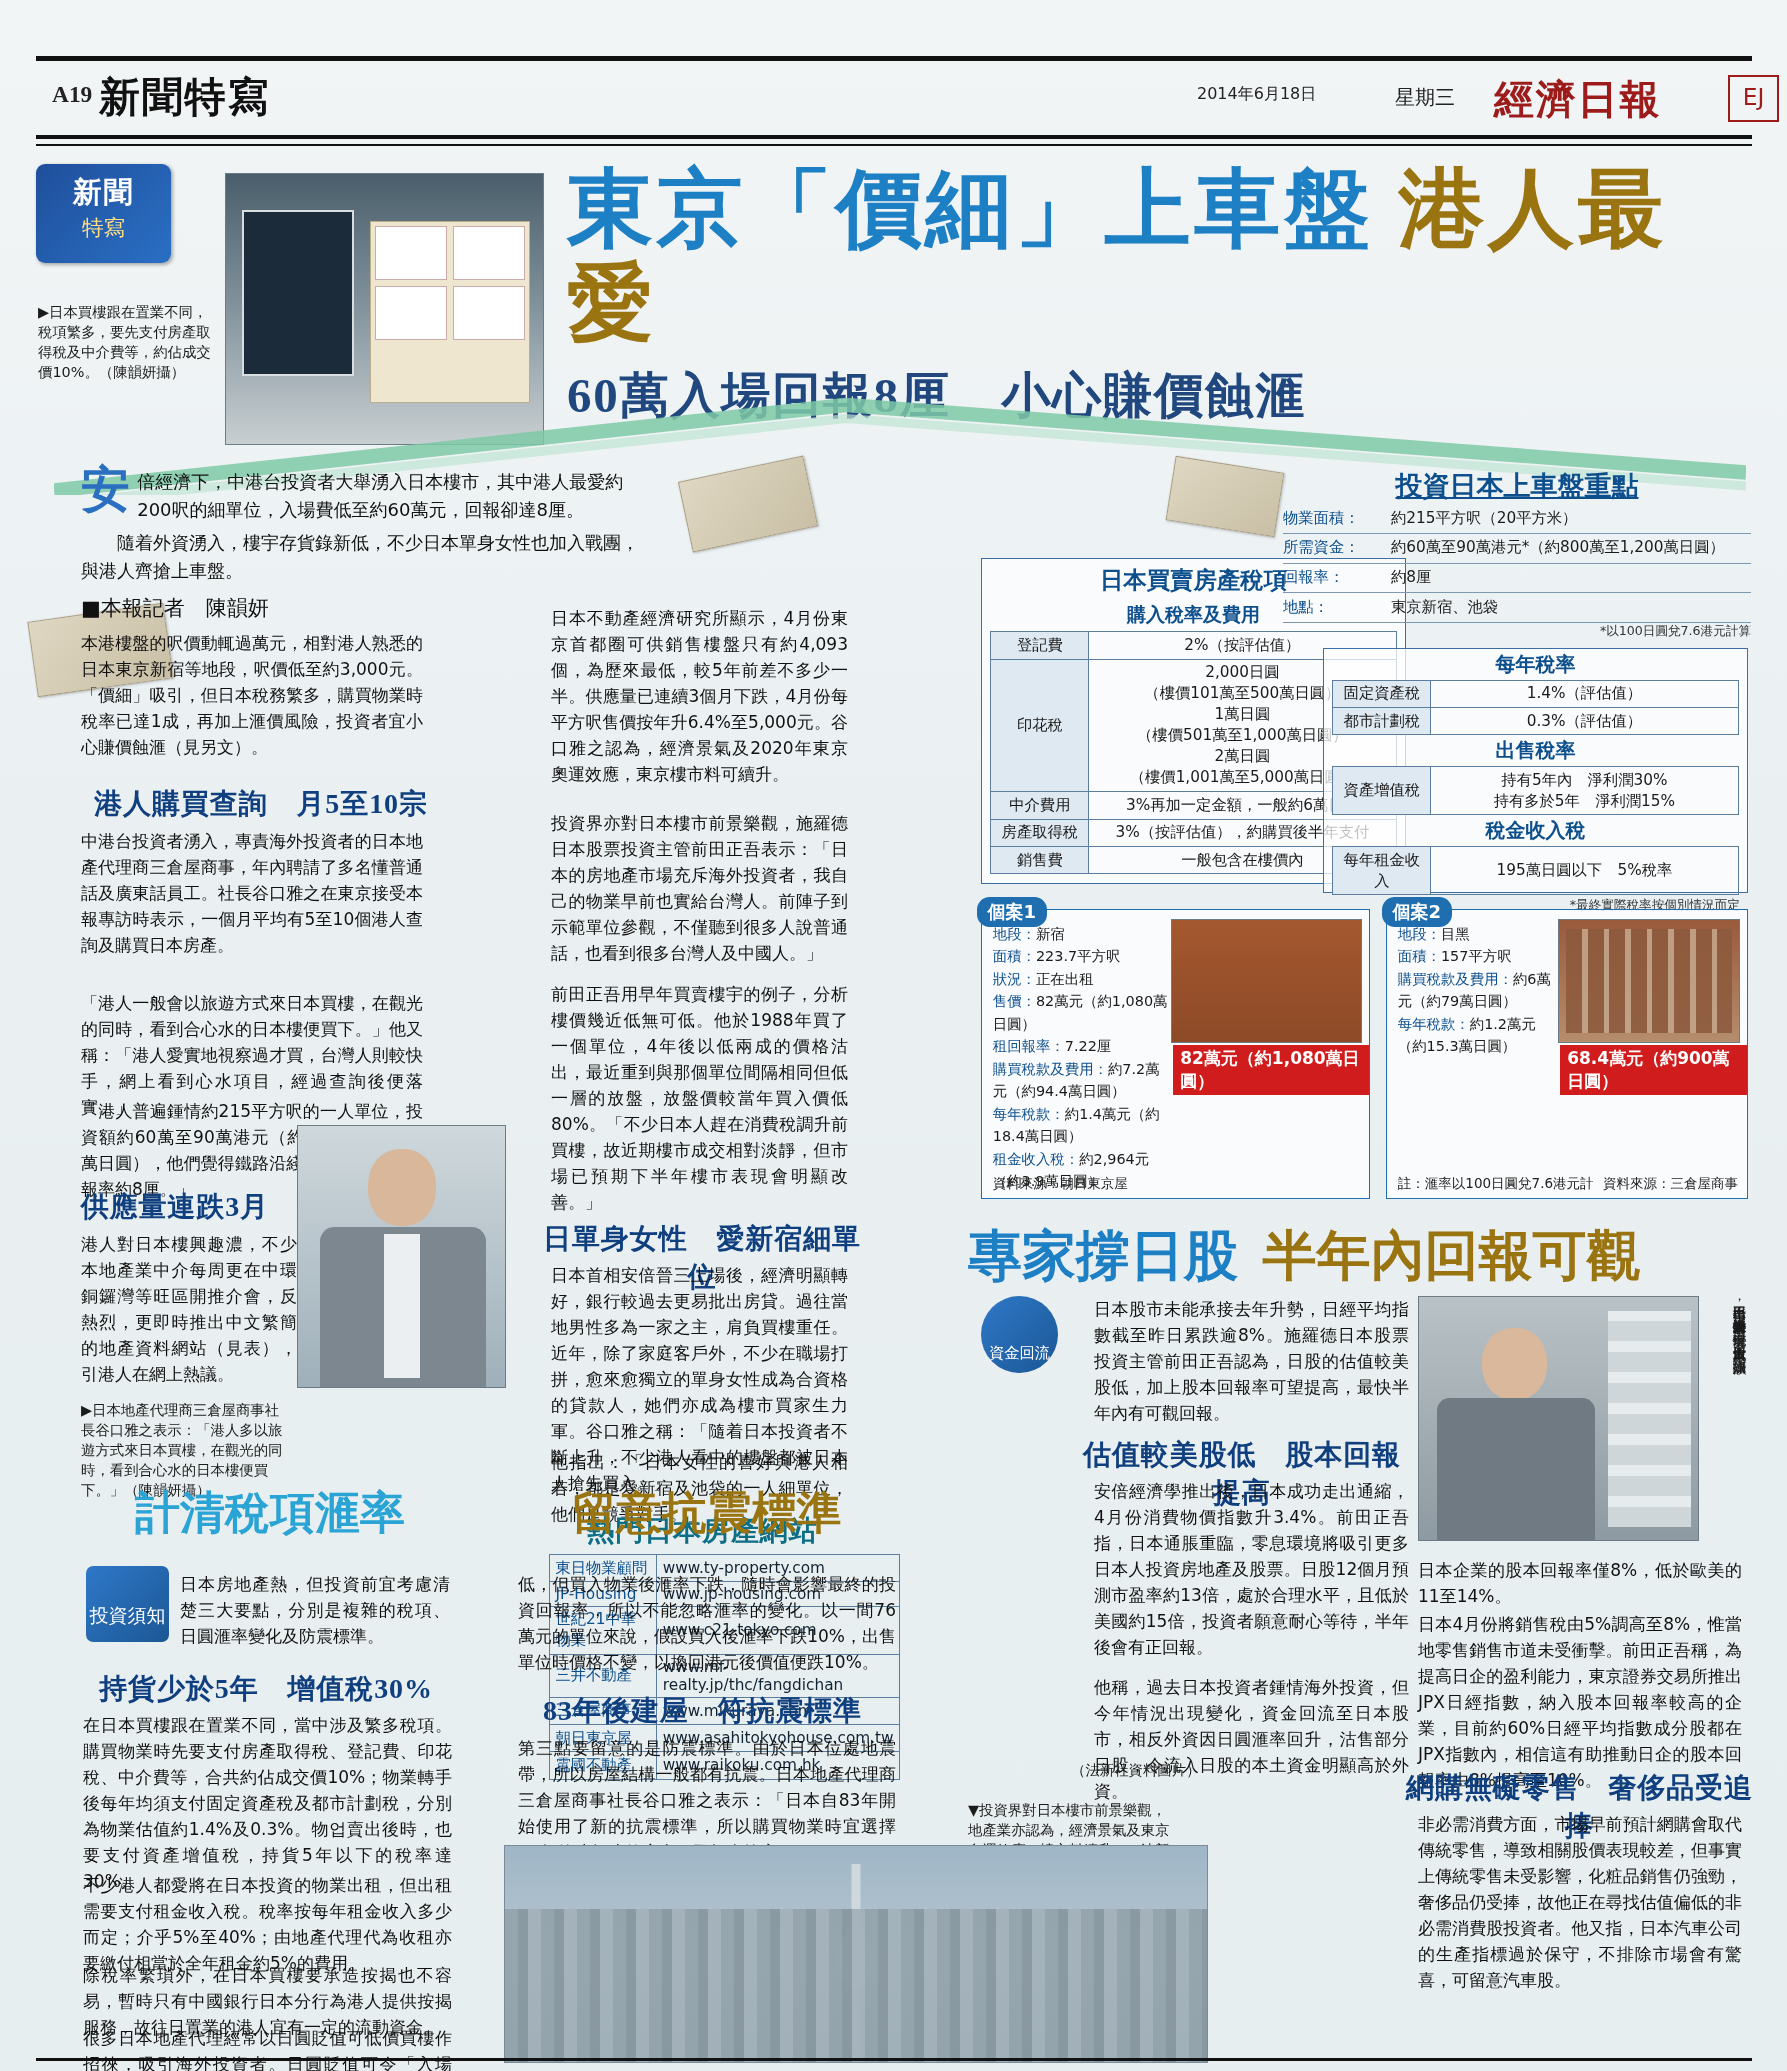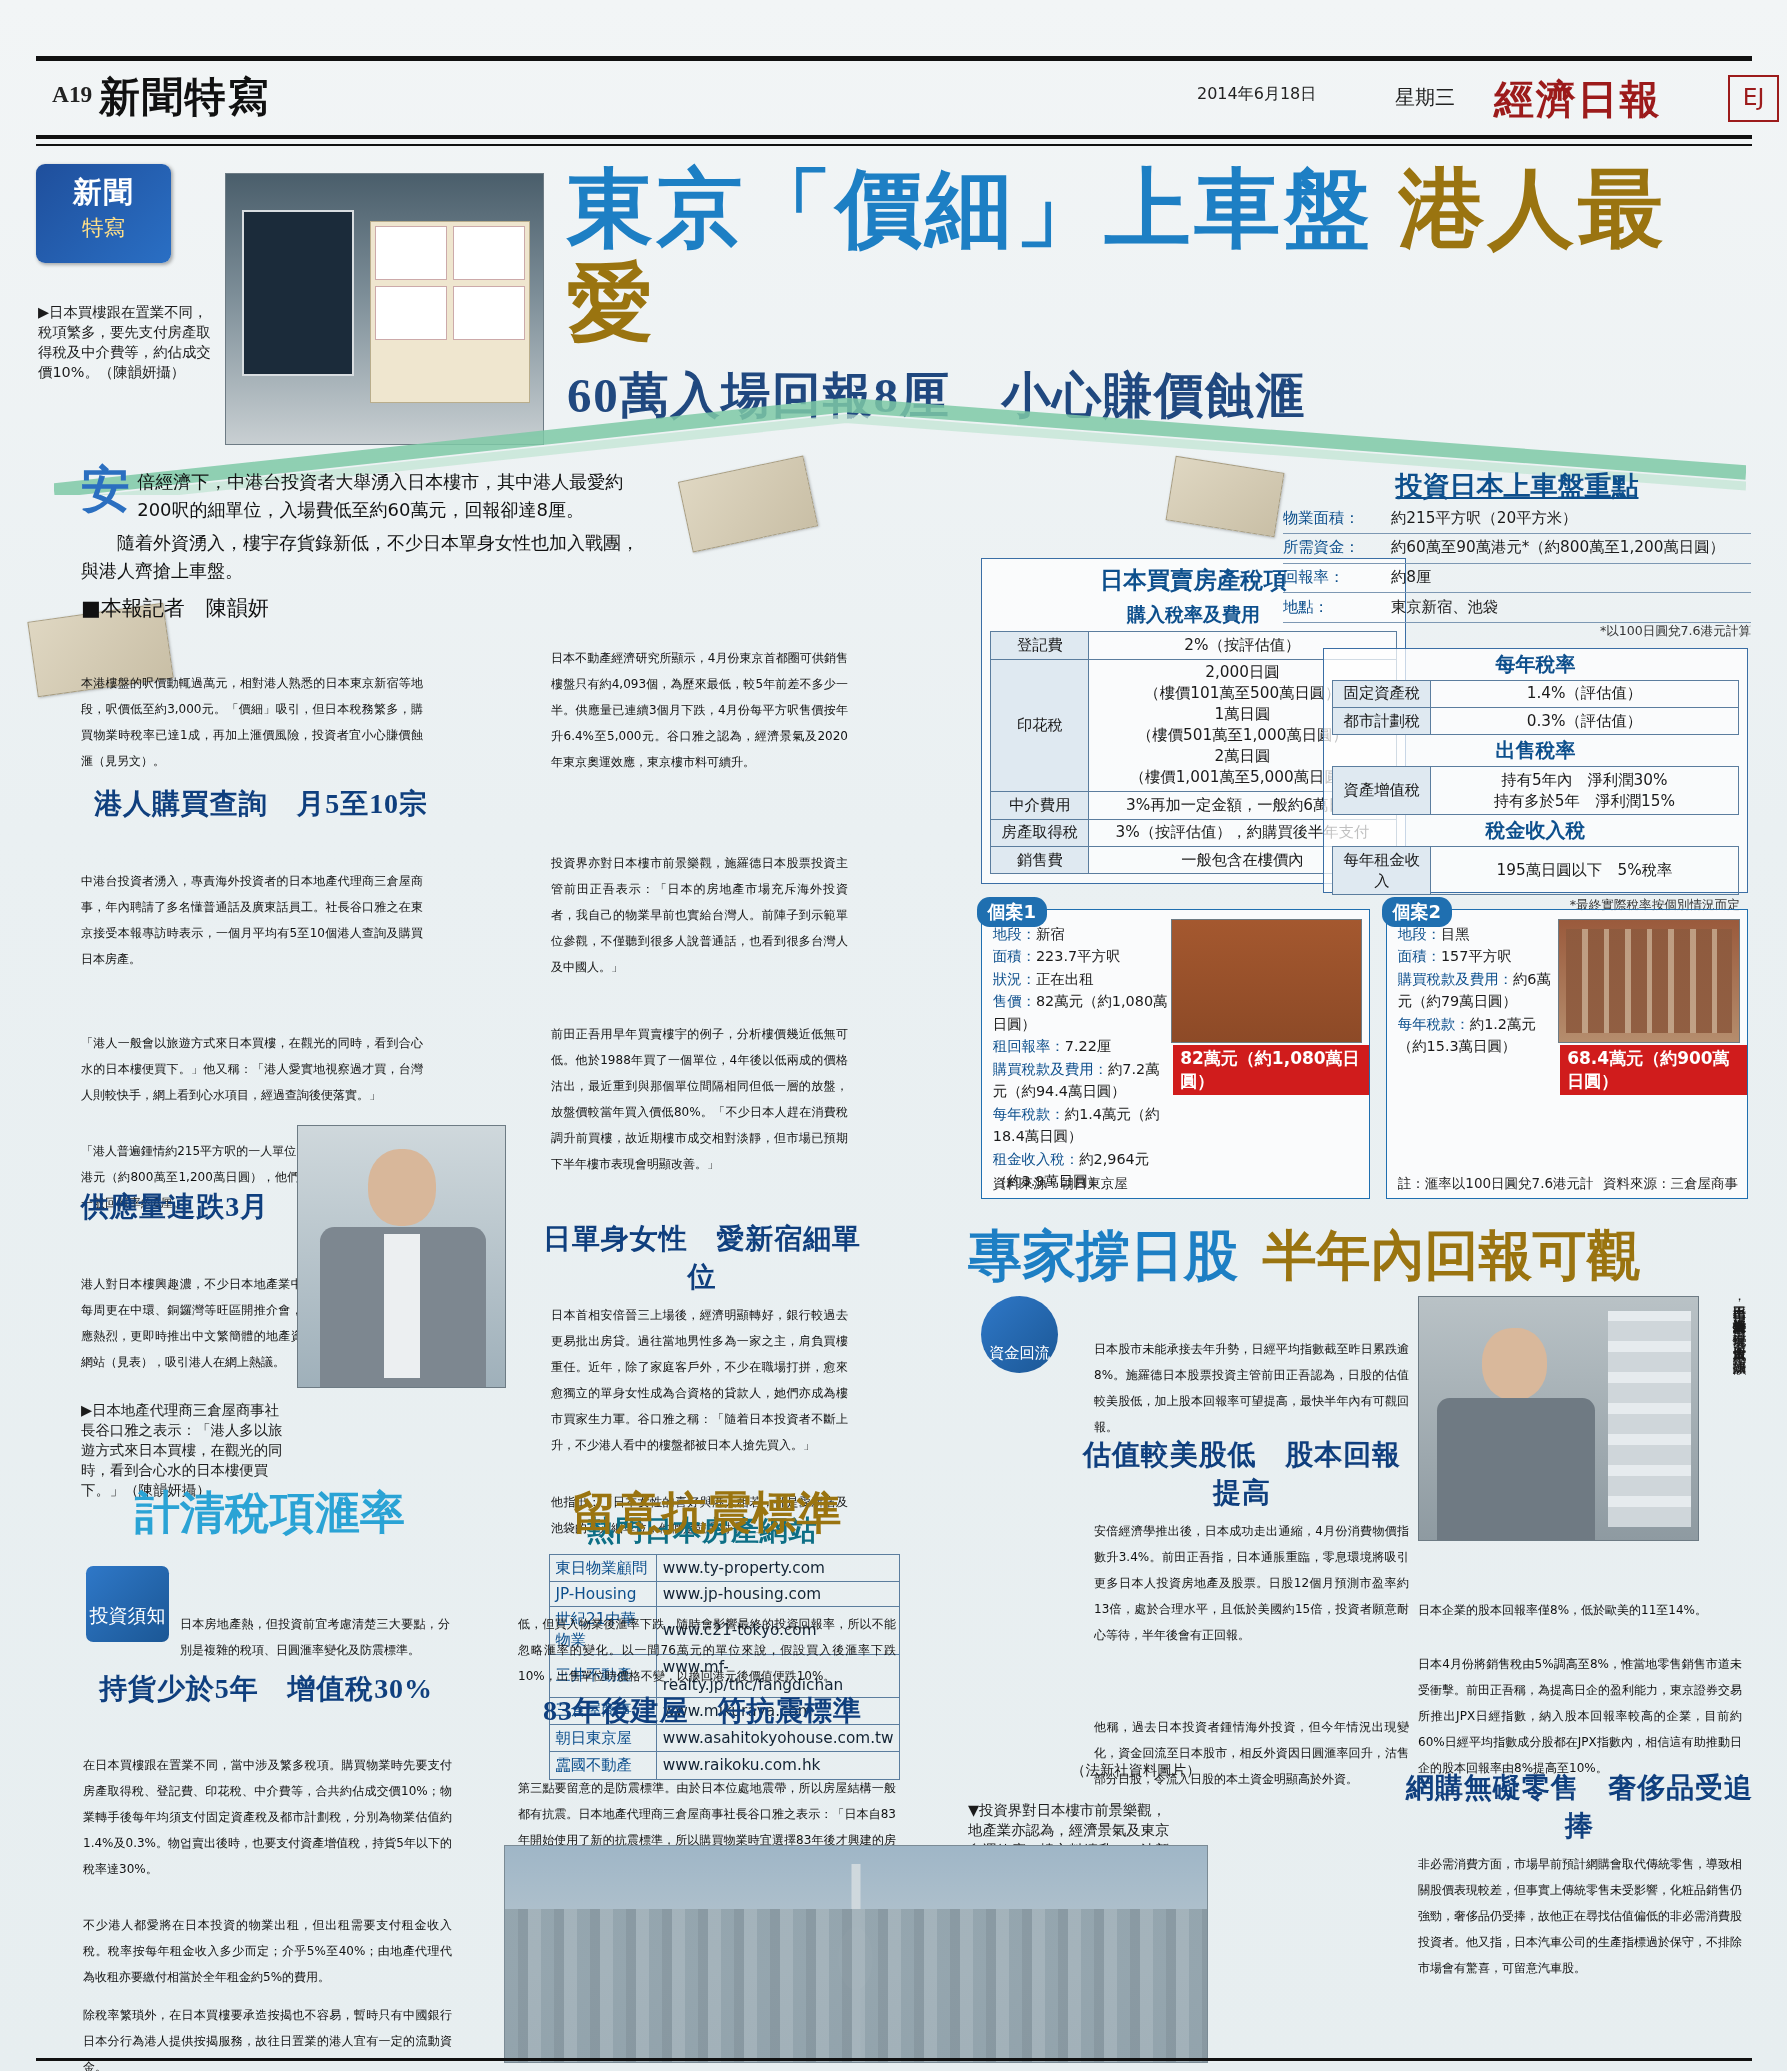--- a/index.html
+++ b/index.html
@@ -36,21 +36,21 @@
   .headline{position:absolute;left:567px;top:162px;width:1188px;}
   .h-main{font-size:86px;font-weight:bold;line-height:94px;letter-spacing:3.6px;font-family:"Liberation Serif",serif;}
   .h-blue{color:#1d7fc4;}
   .h-gold{color:#9a7410;}
   .h-sub{margin-top:12.6px;font-size:49px;font-weight:bold;color:#20487f;letter-spacing:1.8px;font-family:"Liberation Serif",serif;}
   
   .lead{position:absolute;left:81px;top:468px;width:558px;font-size:18px;line-height:28px;color:#111;}
   .dropcap{float:left;font-size:49px;line-height:43px;color:#2b6fc0;font-weight:bold;margin:0 7.2px 0 0;}
   .byline{margin-top:9px;font-size:21px;}
   
-  .col{position:absolute;font-size:12px;line-height:26px;text-align:justify;color:#111;margin-top:40px;}
+  .col{position:absolute;font-size:17px;line-height:26px;text-align:justify;color:#111;}
   .sub-h{font-size:28px;font-weight:bold;color:#0f3f7e;letter-spacing:0.9px;text-align:center;font-family:"Liberation Serif",serif;}
   .sub-h.teal{color:#0d6f86;}
   
   .box{position:absolute;border:1.8px solid #3a6ea5;background:rgba(255,255,255,.72);}
   .box-title{font-size:23.4px;font-weight:bold;color:#0d4f8c;text-align:center;padding:5.4px 0;}
   table.t{border-collapse:collapse;width:100%;font-size:15.3px;}
   table.t td{border:0.9px solid #5b7d9e;padding:2.7px 5.4px;vertical-align:middle;}
   .tl{background:#dfe9f1;text-align:center;width:86px;}
   .ctr{text-align:center;}
   

